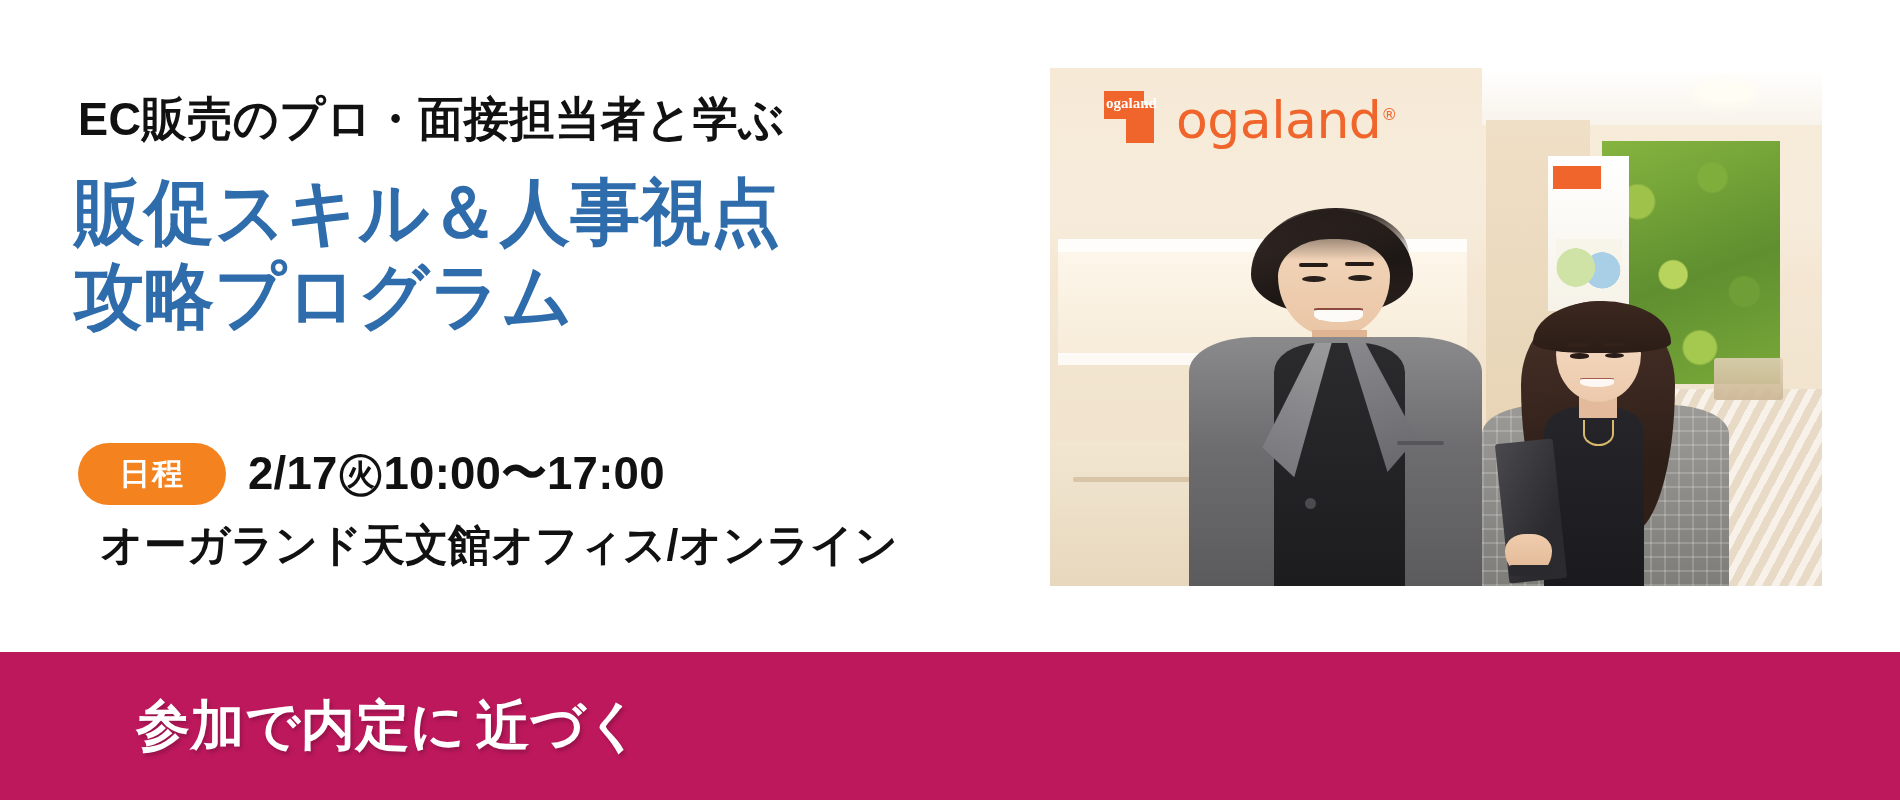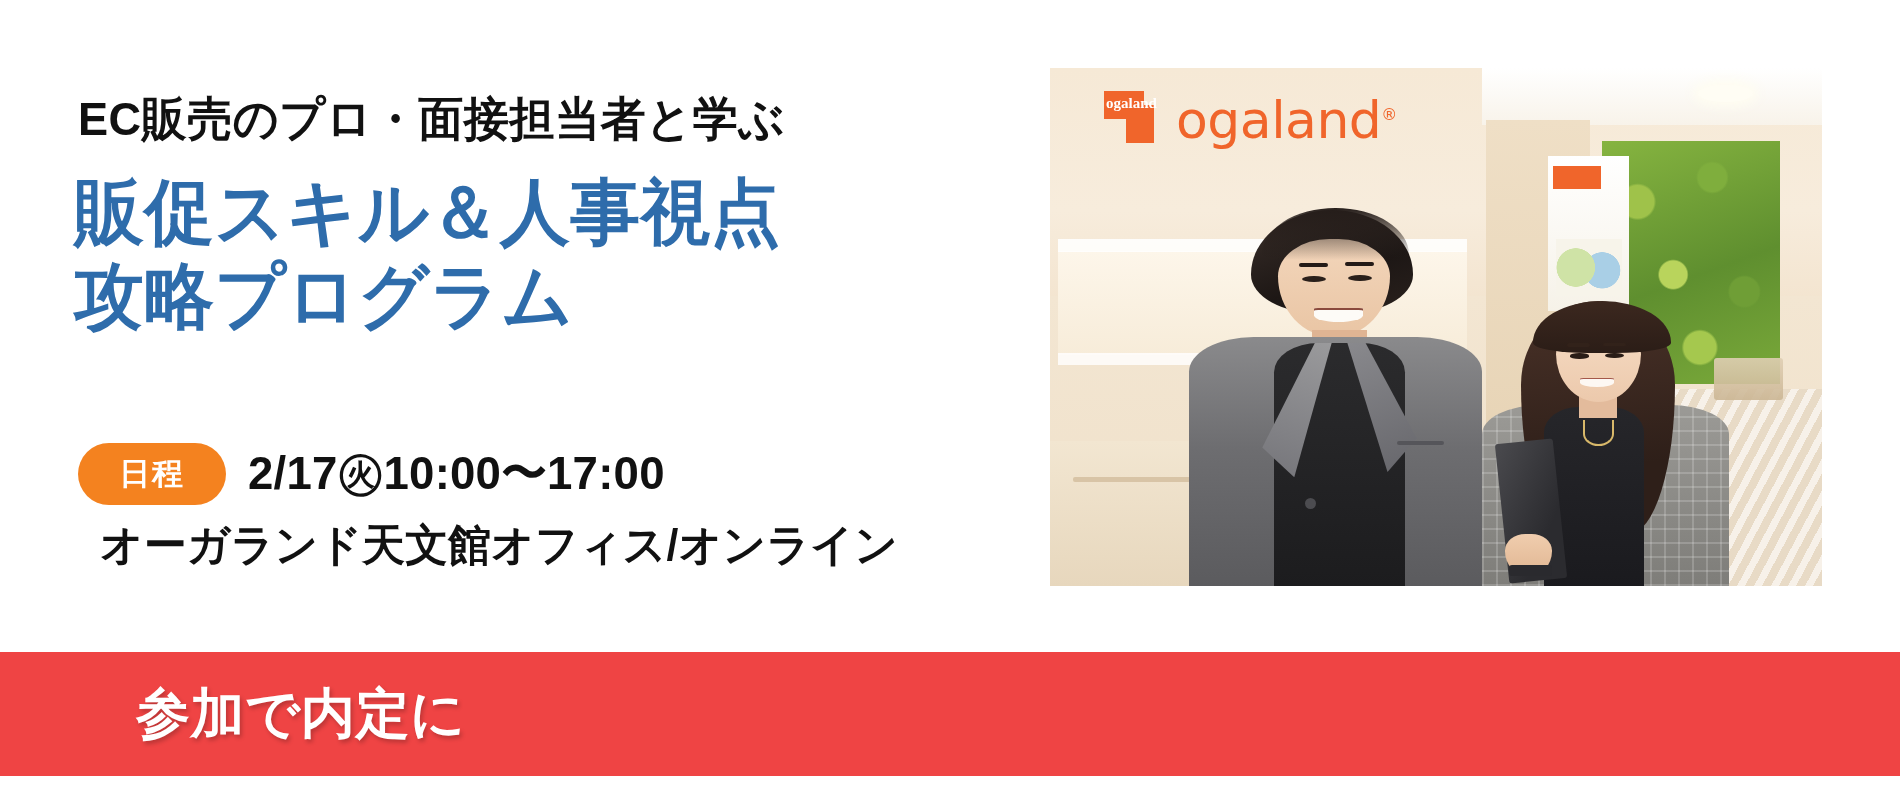--- a/index.html
+++ b/index.html
@@ -303,22 +303,22 @@
     background: linear-gradient(180deg, #f0cdae 0%, #e0b692 100%);
     border-radius: 44% 44% 50% 50% / 40% 40% 60% 60%; }
   .w-wrist { left: 59.5%; top: 96%; width: 5.5%; height: 2%; background: #2a2a2e; border-radius: 3px; }
 
   
   #bottom-bar {
     position: absolute;
     left: 0;
     top: 652px;
     width: 1900px;
-    height: 124px;
-    background: #ef4444;
+    height: 148px;
+    background: #be185d;
   }
 
   #bar-slogan {
     position: absolute;
     left: 136px;
     top: 50%;
     transform: translateY(-50%);
     display: flex;
     align-items: baseline;
     white-space: nowrap;
@@ -425,17 +425,18 @@
     <div class="person ph-layer w-necklace"></div>
     <div class="person ph-layer w-tablet"></div>
     <div class="person ph-layer w-hand"></div>
     <div class="person ph-layer w-wrist"></div>
   </div>
 
   <div id="bottom-bar">
 
     <div id="bar-slogan">
       <span class="slogan-a">参加で内定に</span>
+      <span class="slogan-c">近づく</span>
     </div>
 
   </div>
 
 </div>
 
 </body></html>

